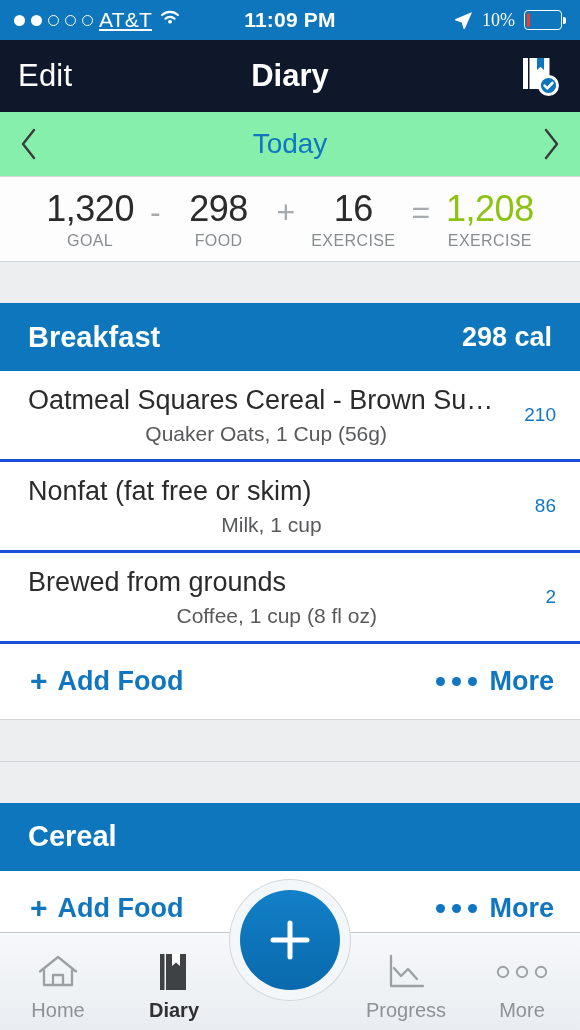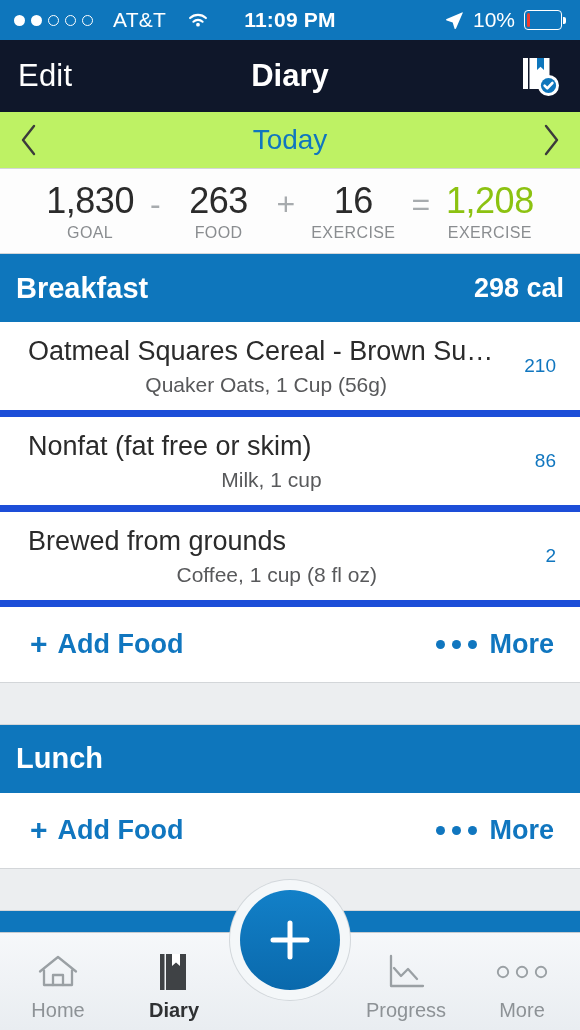--- a/index.html
+++ b/index.html
@@ -11,34 +11,34 @@
     -webkit-font-smoothing:antialiased;
   }
   #app { position:relative; width:580px; height:1030px; overflow:hidden; background:#eceef0; }
 
   
   .statusbar {
     height:40px; background:#0e76bc; color:#fff;
     display:flex; align-items:center; padding:0 14px;
     position:relative;
   }
-  .sb-left { display:flex; align-items:center; gap:20px; }
+  .sb-left { display:flex; gap:6px;text-decoration:underline; }
   .dots { display:flex; align-items:center; gap:6px; }
   .dot { width:11px; height:11px; border-radius:50%; }
   .dot.filled { background:#ffffff; }
   .dot.hollow { background:transparent; border:1.6px solid #ffffff; }
   .carrier { font-size:21px; letter-spacing:.2px; }
   .wifi { width:24px; height:18px; display:block; }
   .sb-center {
     position:absolute; left:0; right:0; text-align:center;
     font-size:21px; font-weight:600; letter-spacing:.2px; pointer-events:none;
   }
   .sb-right { margin-left:auto; display:flex; align-items:center; gap:9px; z-index:2; }
   .loc-arrow { width:20px; height:20px; display:block; }
-  .batt-pct { font-size:21px; }
+  .batt-pct { font-size:18px;font-family:Liberation Serif, serif; }
   .battery { position:relative; width:42px; height:20px; }
   .batt-body { position:absolute; left:0; top:0; width:38px; height:20px;
     border:1.8px solid #ffffff; border-radius:4px; }
   .batt-cap { position:absolute; right:0; top:7px; width:3px; height:7px;
     background:#ffffff; border-radius:0 2px 2px 0; }
   .batt-fill { position:absolute; left:3px; top:3px; height:14px; background:#f03c2e; border-radius:1.5px; }
 
   
   .navbar {
     height:72px; background:#0f172a; color:#fff;
@@ -47,21 +47,21 @@
   .nav-edit { font-size:31px; font-weight:300; letter-spacing:.2px; }
   .nav-title {
     position:absolute; left:0; right:0; text-align:center;
     font-size:31px; font-weight:600; pointer-events:none;
   }
   .nav-right { margin-left:auto; z-index:2; display:flex; align-items:center; }
   .diary-check-icon { width:46px; height:46px; display:block; }
 
   
   .datebar {
-    height:57px; background:#bef264; border-bottom:1px solid #d3d6d9;
+    height:65px; background:#86efac; border-bottom:1px solid #d3d6d9;
     display:flex; align-items:center; position:relative;
   }
   .chev { width:58px; display:flex; align-items:center; justify-content:center; }
   .chev svg { display:block; }
   .date-label {
     position:absolute; left:0; right:0; text-align:center;
     font-size:28px; color:#1076bf; pointer-events:none;
   }
   .chev.right { margin-left:auto; }
 
@@ -73,28 +73,28 @@
   }
   .sum-cell { text-align:center; min-width:84px; }
   .sum-val { font-size:36px; font-weight:300; color:#2b2b2b; line-height:1.02; letter-spacing:-.5px; }
   .sum-val.green { color:#8cc211; }
   .sum-lab { font-size:16px; color:#8a8d90; letter-spacing:.4px; margin-top:4px; }
   .sum-op { font-size:32px; font-weight:300; color:#a7abae; padding:2px 16px 0; line-height:1.2; }
 
   
   .meal-head {
     height:68px; background:#0e76bc; color:#fff;
-    display:flex; align-items:center; padding:0 16px;
+    display:flex; align-items:center; padding:0 28px;margin-top:41px;
   }
   .meal-name { font-size:29px; font-weight:600; }
   .meal-cal { margin-left:auto; font-size:27px; font-weight:600; }
 
   .food-row {
     background:#ffffff; display:flex; align-items:center;
-    padding:13px 24px 13px 28px; border-bottom:7px solid #1d4ed8;
+    padding:13px 24px 13px 28px; border-bottom:3px solid #1d4ed8;
     min-height:81px;
   }
   .food-text { flex:1; min-width:0; }
   .food-title {
     font-size:27px; color:#2b2b2b; white-space:nowrap;
     overflow:hidden; text-overflow:ellipsis; line-height:1.25;
   }
   .food-sub { font-size:21px; color:#58595b; margin-top:3px; line-height:1.2;text-align:center; }
   .food-cal { font-size:19px; color:#1076bf; margin-left:20px; flex:none; }
 
@@ -211,26 +211,26 @@
       <span>
         <svg width="22" height="34" viewBox="0 0 22 34">
           <path d="M6 3l11 14L6 31" stroke="#3b3b3b" stroke-width="2.4" fill="none" stroke-linecap="round" stroke-linejoin="round"></path>
         </svg>
       </span>
     </div>
   </div>
 
   <div class="summary">
     <div class="sum-cell">
-      <div class="sum-val">1,830</div>
+      <div class="sum-val">1,320</div>
       <div class="sum-lab">GOAL</div>
     </div>
     <div class="sum-op">-</div>
     <div class="sum-cell">
-      <div class="sum-val">263</div>
+      <div class="sum-val">298</div>
       <div class="sum-lab">FOOD</div>
     </div>
     <div class="sum-op">+</div>
     <div class="sum-cell">
       <div class="sum-val">16</div>
       <div class="sum-lab">EXERCISE</div>
     </div>
     <div class="sum-op">=</div>
     <div class="sum-cell">
       <div class="sum-val green">1,208</div>
@@ -276,21 +276,21 @@
               <i></i>
               <i></i>
             </span>
             <span>More</span>
           </div>
         </div>
         <div class="gap"></div>
       </div>
       <div>
         <div class="meal-head">
-          <span class="meal-name">Lunch</span>
+          <span class="meal-name">Cereal</span>
         </div>
         <div class="action-row">
           <div class="act">
             <span class="plus-glyph">+</span>
             <span>Add Food</span>
           </div>
           <div class="act more">
             <span class="more-dots">
               <i></i>
               <i></i>

